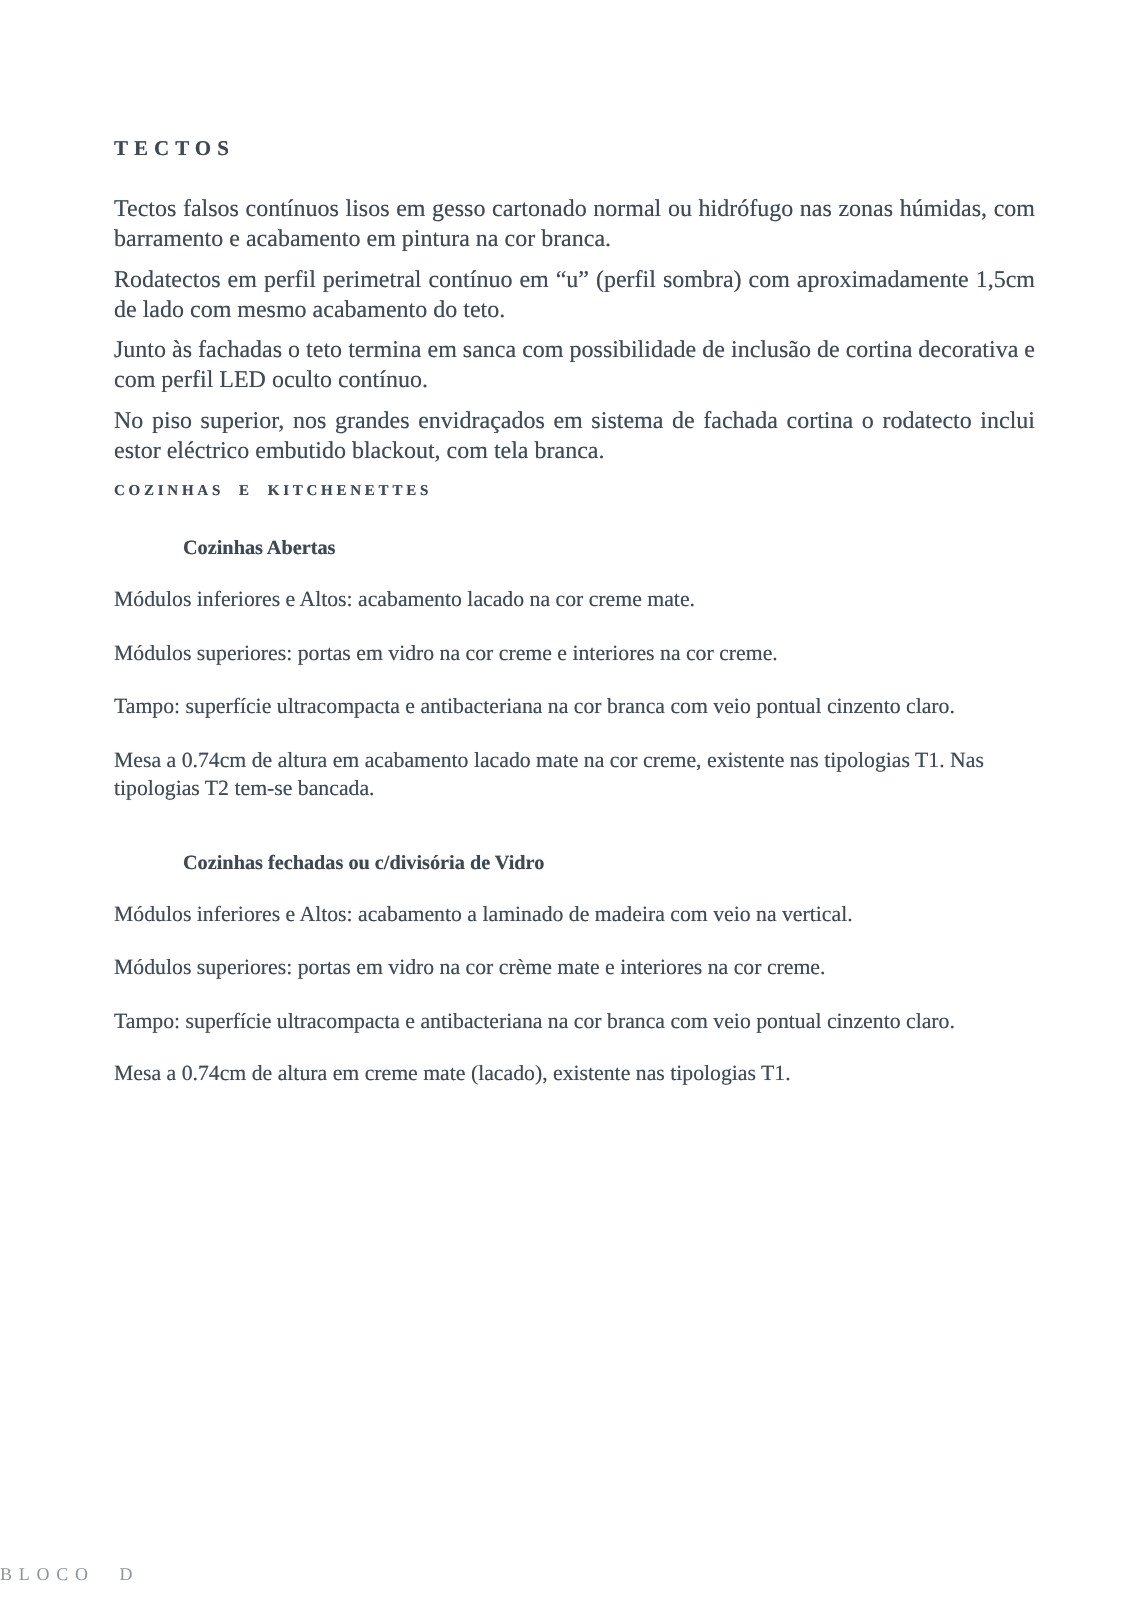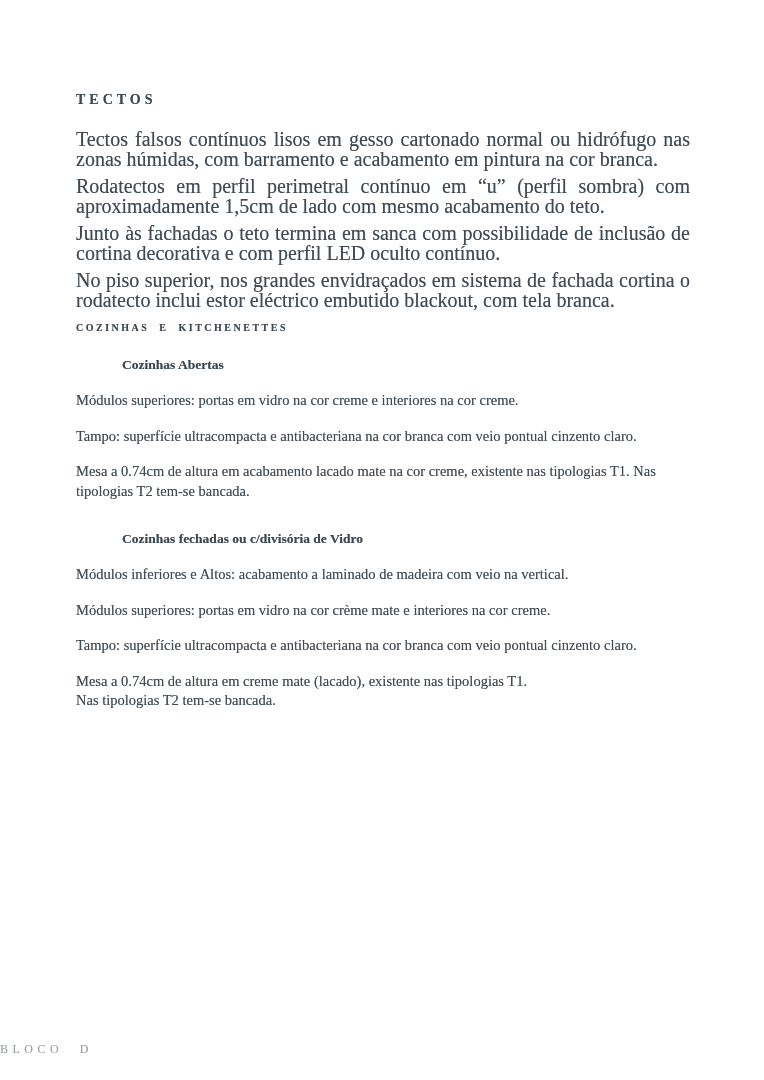--- a/index.html
+++ b/index.html
@@ -25,21 +25,21 @@
     line-height: 20px;
     letter-spacing: 4px;
     color: #3d4852;
   }
   h1.sec-title.coz {
     font-size: 10px;
     letter-spacing: 2.5px;
     word-spacing: 5px;
   }
   .sec-tectos p.para {
-    font-size: 20px;
+    font-size: 16px;
     line-height: 19.5px;
     text-align: justify;
     margin-bottom: 8px;
   }
   .sec-tectos p.para.first { margin-top: 20px; }
   h2.sub-title {
     margin-top: 17px;
     font-size: 13.5px;
     font-weight: bold;
     line-height: 20px;
@@ -76,30 +76,30 @@
       <p class="para first">Tectos falsos contínuos lisos em gesso cartonado normal ou hidrófugo nas zonas húmidas, com barramento e acabamento em pintura na cor branca.</p>
       <p class="para">Rodatectos em perfil perimetral contínuo em “u” (perfil sombra) com aproximadamente 1,5cm de lado com mesmo acabamento do teto.</p>
       <p class="para">Junto às fachadas o teto termina em sanca com possibilidade de inclusão de cortina decorativa e com perfil LED oculto contínuo.</p>
       <p class="para">No piso superior, nos grandes envidraçados em sistema de fachada cortina o rodatecto inclui estor eléctrico embutido blackout, com tela branca.</p>
     </section>
 
     <section class="sec-coz">
       <h1 class="sec-title coz">COZINHAS E KITCHENETTES</h1>
 
       <h2 class="sub-title">Cozinhas Abertas</h2>
+      <p class="para">Módulos inferiores e Altos: acabamento lacado na cor creme mate.</p>
       <p class="para">Módulos superiores: portas em vidro na cor creme e interiores na cor creme.</p>
       <p class="para">Tampo: superfície ultracompacta e antibacteriana na cor branca com veio pontual cinzento claro.</p>
       <p class="para">Mesa a 0.74cm de altura em acabamento lacado mate na cor creme, existente nas tipologias T1. Nas tipologias T2 tem-se bancada.</p>
 
       <h2 class="sub-title fechadas">Cozinhas fechadas ou c/divisória de Vidro</h2>
       <p class="para">Módulos inferiores e Altos: acabamento a laminado de madeira com veio na vertical.</p>
       <p class="para">Módulos superiores: portas em vidro na cor crème mate e interiores na cor creme.</p>
       <p class="para">Tampo: superfície ultracompacta e antibacteriana na cor branca com veio pontual cinzento claro.</p>
       <p class="para tight">
         <span class="line">Mesa a 0.74cm de altura em creme mate (lacado), existente nas tipologias T1.</span>
-        <span class="line">Nas tipologias T2 tem-se bancada.</span>
       </p>
     </section>
 
   </div>
 
   <div class="footer">BLOCO D</div>
 </div>
 
 </body></html>

